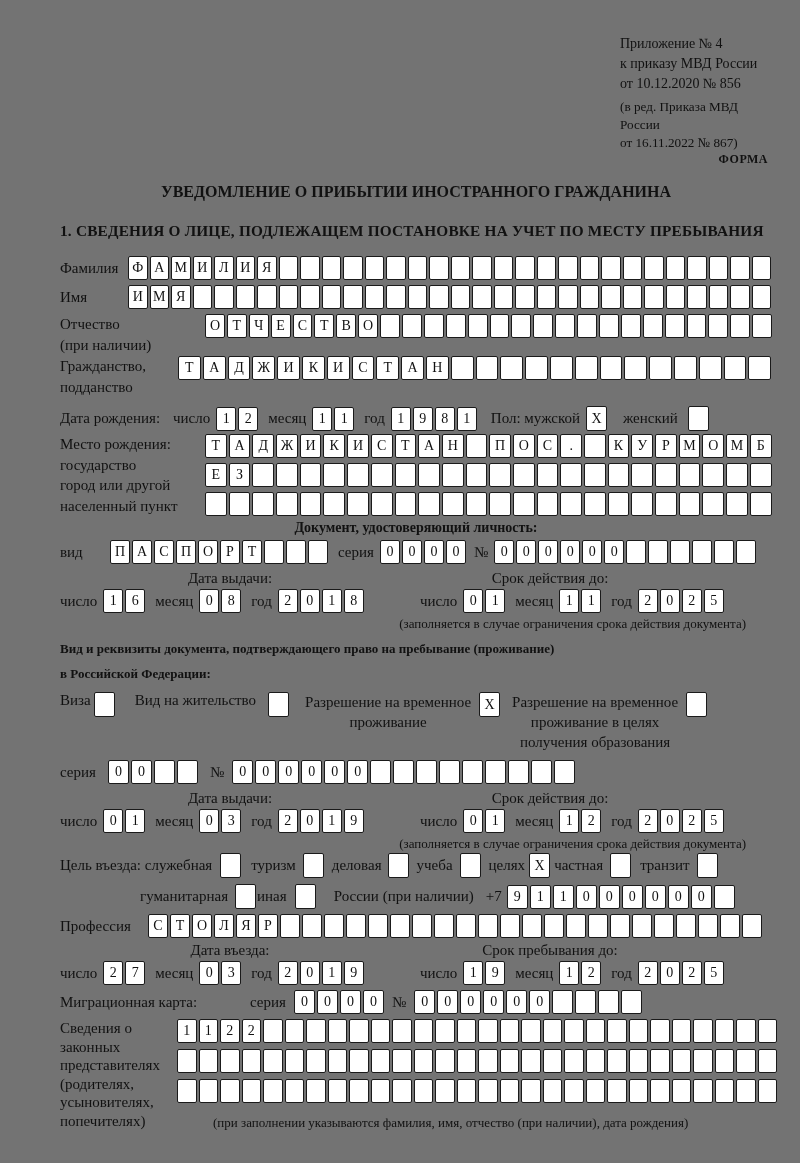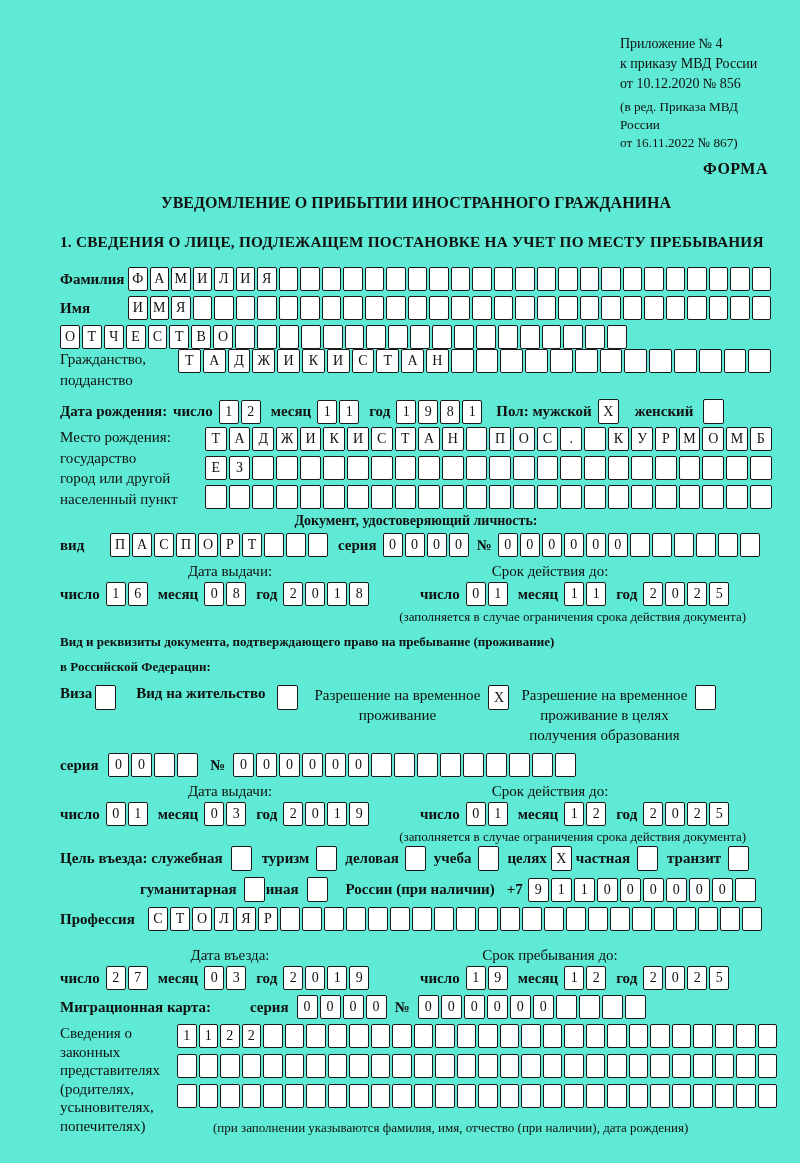--- a/index.html
+++ b/index.html
@@ -1,28 +1,28 @@
 <!DOCTYPE html>
 <html><head>
 <meta charset="utf-8">
 <style>
   html,body{margin:0;padding:0;background:#e8e8e8;}
-  .page{position:relative;width:800px;height:1163px;background:#5eead4;box-sizing:border-box;
+  .page{position:relative;width:800px;height:1163px;background:#737373;box-sizing:border-box;
         padding:34px 28px 0 60px;overflow:hidden;color:#111;
         font-family:"Liberation Serif","DejaVu Serif",serif;}
   .appendix{margin-left:560px;font-size:14px;line-height:20px;}
   .appendix .rev{font-size:13.2px;line-height:18px;}
   .appendix .rev.first{margin-top:4px;}
-  .forma{text-align:right;font-weight:bold;font-size:16px;margin-top:8px;padding-right:4px;letter-spacing:.5px;}
+  .forma{text-align:right;font-weight:bold;font-size:12px;margin-top:0;padding-right:4px;letter-spacing:.5px;}
   .title{text-align:center;font-weight:bold;font-size:16px;line-height:21px;margin-top:14px;}
   .uline{display:inline-block;width:55px;border-bottom:2px solid #222;margin-left:10px;height:14px;}
   .sec{font-weight:bold;font-size:15.3px;margin-top:20px;letter-spacing:.2px;white-space:nowrap;}
   .frow{display:flex;align-items:center;}
   .frow.top{align-items:flex-start;}
-  .lbl{font-size:15px;white-space:nowrap;font-weight:bold;}
+  .lbl{font-size:15px;white-space:nowrap;}
   .lblcol{flex:none;font-size:15px;line-height:21px;}
   .lblcol.lh20{line-height:20.5px;}
   .lblcol.lh18{line-height:18.5px;}
   .cells{display:inline-flex;gap:2px;flex:none;}
   .cell{flex:none;width:var(--cw,20px);height:24px;border:1.8px solid #1a1a1a;border-radius:2px;
         box-sizing:border-box;display:flex;align-items:center;justify-content:center;
         font-size:14px;background:#fff;}
   .chk .cell{width:21px;height:25px;}
   .colcells{display:flex;flex-direction:column;gap:5px;}
   .dl{margin:0 6px 0 10px;}
@@ -125,20 +125,24 @@
         <span class="cell"></span>
         <span class="cell"></span>
         <span class="cell"></span>
         <span class="cell"></span>
         <span class="cell"></span>
         <span class="cell"></span>
       </span>
   </div>
 
   <div class="frow top" style="margin-top:5px">
+    <span class="lblcol" style="width:145px">
+      <div>Отчество</div>
+      <div>(при наличии)</div>
+    </span>
     <span class="cells" style="--cw:19.9px">
         <span class="cell">О</span>
         <span class="cell">Т</span>
         <span class="cell">Ч</span>
         <span class="cell">Е</span>
         <span class="cell">С</span>
         <span class="cell">Т</span>
         <span class="cell">В</span>
         <span class="cell">О</span>
         <span class="cell"></span>
@@ -585,21 +589,21 @@
         <span class="cell"></span>
         <span class="cell"></span>
         <span class="cell"></span>
         <span class="cell"></span>
         <span class="cell"></span>
         <span class="cell"></span>
         <span class="cell"></span>
       </span>
   </div>
 
-  <div class="dhead" style="margin-top:16px">
+  <div class="dhead" style="margin-top:4px">
     <span class="h1">Дата въезда:</span>
     <span class="h2">Срок пребывания до:</span>
   </div>
   <div class="frow" style="margin-top:2px">
     <span class="dgroup dg1">
       <span class="lbl dlt">число</span>
       <span class="cells">
           <span class="cell">2</span>
           <span class="cell">7</span>
         </span>

